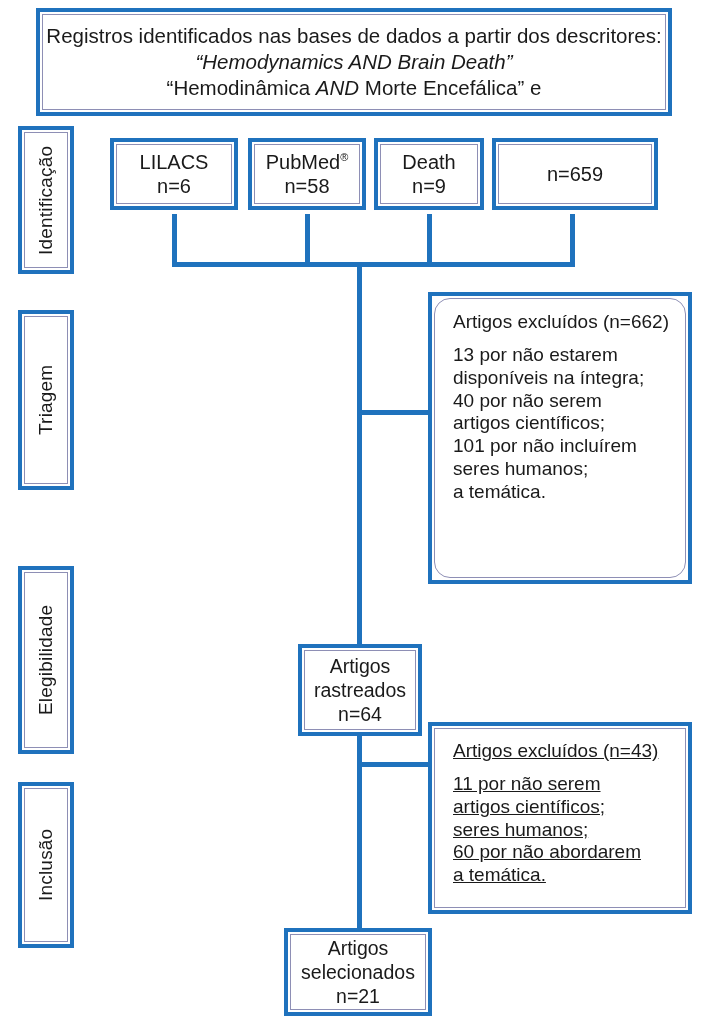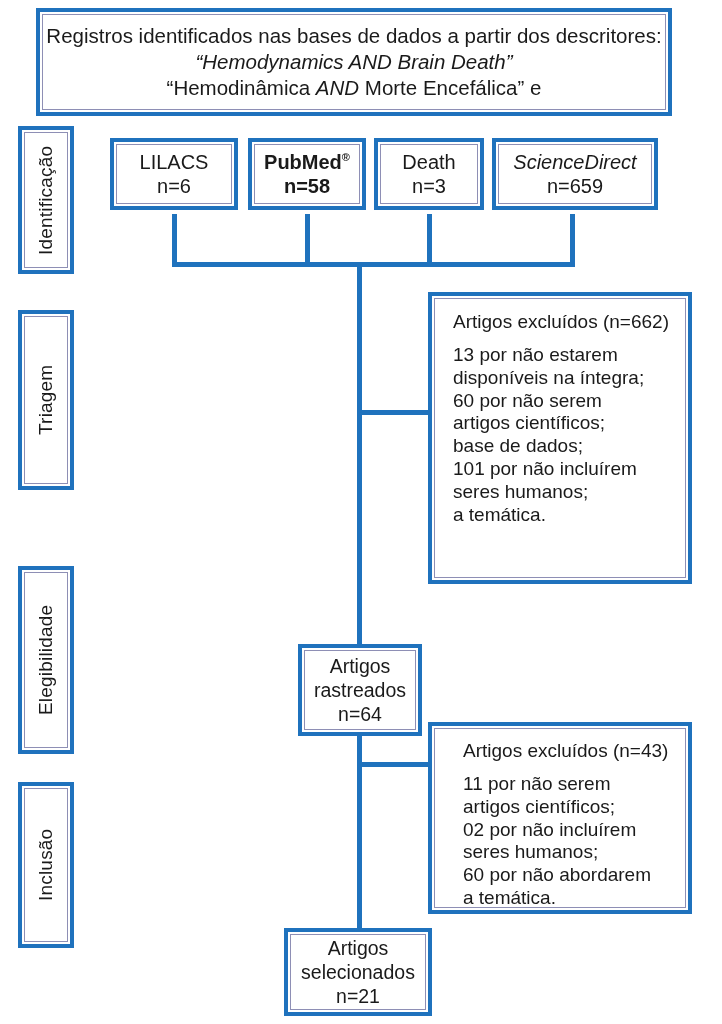--- a/index.html
+++ b/index.html
@@ -62,29 +62,29 @@
   #stage-triagem       { top: 310px;  height: 180px; }
   #stage-elegibilidade { top: 566px;  height: 188px; }
   #stage-inclusao      { top: 782px;  height: 166px; }
 
   
   .db-box { top: 138px; height: 72px; }
   .db-box .inner { font-size: 20px; line-height: 1.22; }
   .db-box .name.italic { font-style: italic; }
   .db-box sup { font-size: 11px; vertical-align: super; line-height: 0; }
   #db-lilacs        { left: 110px; width: 128px; }
-  #db-pubmed        { left: 248px; width: 118px; font-weight: bold; }
+  #db-pubmed        { left: 248px; width: 118px; }
   #db-scielo        { left: 374px; width: 110px; }
   #db-sciencedirect { left: 492px; width: 166px; }
 
   
   #excluded-1 { left: 428px; top: 292px; width: 264px; height: 292px; }
-  #excluded-1 .inner { font-size: 19px; padding: 12px 0 10px 18px; justify-content: flex-start; }
+  #excluded-1 .inner { font-size: 19px; padding: 12px 0 10px 18px; justify-content: flex-start; border-radius: 16px; }
   #excluded-2 { left: 428px; top: 722px; width: 264px; height: 192px; }
-  #excluded-2 .inner { font-size: 19px; padding: 11px 0 8px 28px; justify-content: flex-start; }
+  #excluded-2 .inner { font-size: 19px; padding: 11px 0 8px 18px; justify-content: flex-start; text-decoration: underline; }
   .excl-title { margin-bottom: 11px; }
   .excl-line  { line-height: 1.2; }
 
   #screened-box { left: 298px; top: 644px; width: 124px; height: 92px; }
   #screened-box .inner { font-size: 19.5px; line-height: 1.24; }
   #selected-box { left: 284px; top: 928px; width: 148px; height: 88px; }
   #selected-box .inner { font-size: 19.5px; line-height: 1.24; }
 
   
   .conn {
@@ -130,27 +130,26 @@
   <div class="box db-box" id="db-pubmed">
     <div class="inner">
       <div class="name"><span>PubMed</span><sup>®</sup></div>
       <div class="count">n=58</div>
     </div>
   </div>
 
   <div class="box db-box" id="db-scielo">
     <div class="inner">
       <div class="name">Death</div>
-      <div class="count">n=3</div>
+      <div class="count">n=9</div>
     </div>
   </div>
 
   <div class="box db-box" id="db-sciencedirect">
     <div class="inner">
-      <div class="name italic">ScienceDirect</div>
       <div class="count">n=659</div>
     </div>
   </div>
 
   <div class="conn v" style="left:172px; top:214px; height:52px;"></div>
   <div class="conn v" style="left:305px; top:214px; height:52px;"></div>
   <div class="conn v" style="left:427px; top:214px; height:52px;"></div>
   <div class="conn v" style="left:570px; top:214px; height:52px;"></div>
   <div class="conn h" style="left:172px; top:262px; width:403px;"></div>
 
@@ -160,43 +159,41 @@
 
   <div class="conn v" style="left:357px; top:734px; height:196px;"></div>
 
   <div class="conn h" style="left:357px; top:762px; width:75px;"></div>
 
   <div class="box left-align" id="excluded-1">
     <div class="inner">
       <div class="excl-title">Artigos excluídos (n=662)</div>
       <div class="excl-line">13 por não estarem</div>
       <div class="excl-line">disponíveis na íntegra;</div>
-      <div class="excl-line">60 por não serem</div>
+      <div class="excl-line">40 por não serem</div>
       <div class="excl-line">artigos científicos;</div>
-      <div class="excl-line">base de dados;</div>
       <div class="excl-line">101 por não incluírem</div>
       <div class="excl-line">seres humanos;</div>
       <div class="excl-line">a temática.</div>
     </div>
   </div>
 
   <div class="box" id="screened-box">
     <div class="inner">
       <div>Artigos</div>
       <div>rastreados</div>
       <div>n=64</div>
     </div>
   </div>
 
   <div class="box left-align" id="excluded-2">
     <div class="inner">
       <div class="excl-title">Artigos excluídos (n=43)</div>
       <div class="excl-line">11 por não serem</div>
       <div class="excl-line">artigos científicos;</div>
-      <div class="excl-line">02 por não incluírem</div>
       <div class="excl-line">seres humanos;</div>
       <div class="excl-line">60 por não abordarem</div>
       <div class="excl-line">a temática.</div>
     </div>
   </div>
 
   <div class="box" id="selected-box">
     <div class="inner">
       <div>Artigos</div>
       <div>selecionados</div>

